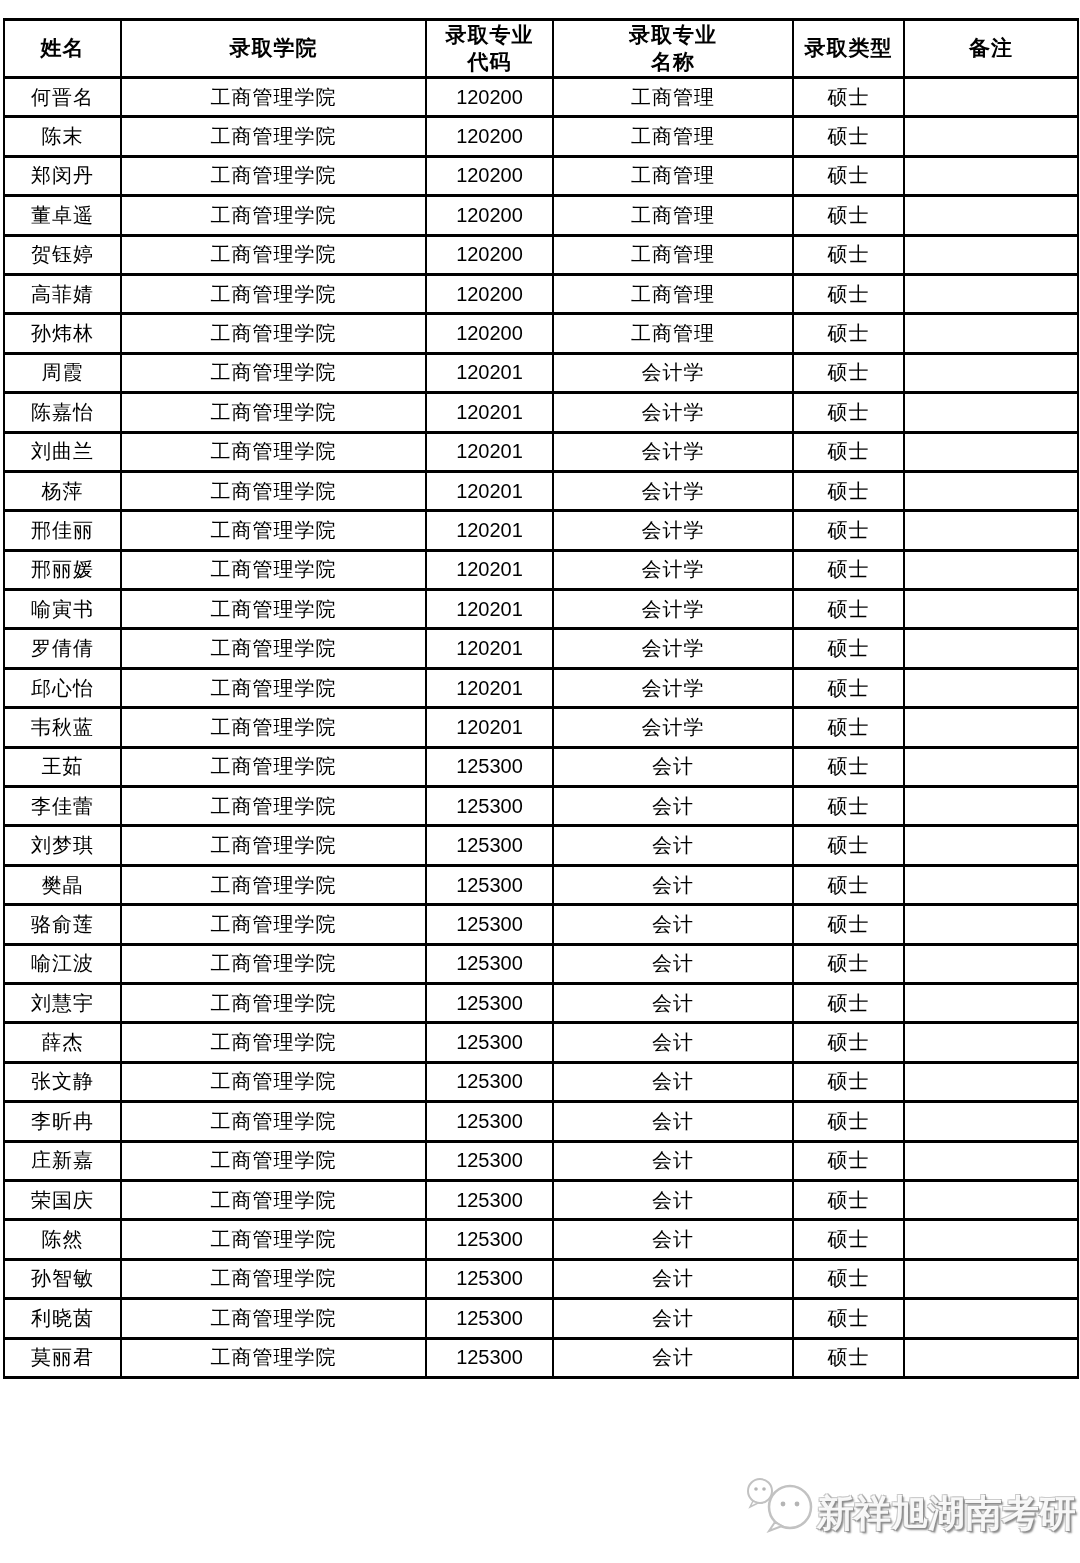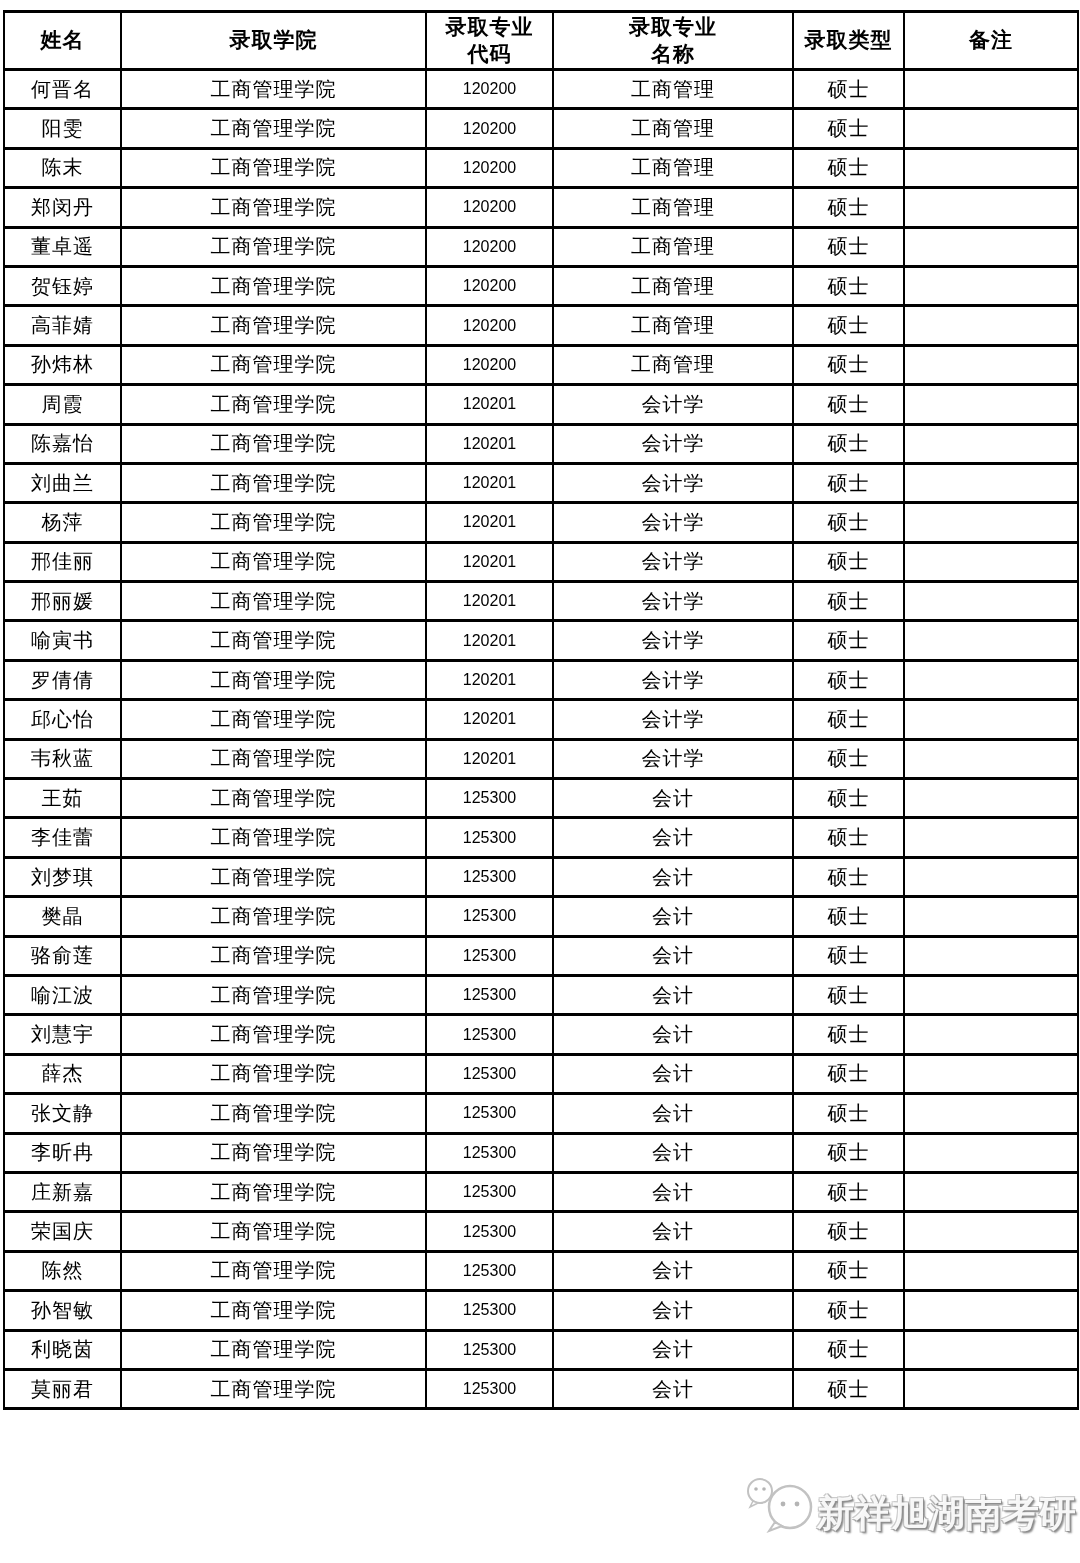--- a/index.html
+++ b/index.html
@@ -12,21 +12,21 @@
     width: 1080px;
     height: 1563px;
     background: #ffffff;
     overflow: hidden;
     font-family: "Liberation Serif", "DejaVu Serif", serif;
     color: #000000;
   }
   table.admission {
     position: absolute;
     left: 3px;
-    top: 10px;
+    top: 18px;
     width: 1074px;
     border-collapse: collapse;
     table-layout: fixed;
   }
   table.admission th,
   table.admission td {
     border: 2px solid #000000;
     border-top-width: 3px;
     border-bottom-width: 3px;
     padding: 0;
@@ -43,21 +43,21 @@
     white-space: pre-line;
     letter-spacing: 1px;
   }
   table.admission tbody td {
     height: 36.4px;
     font-size: 20px;
     letter-spacing: 1px;
   }
   table.admission tbody td.num {
     font-family: "Liberation Sans", "DejaVu Sans", sans-serif;
-    font-size: 16px;
+    font-size: 20px;
     letter-spacing: 0;
   }
   .watermark {
     position: absolute;
     right: 4px;
     bottom: 24px;
     display: flex;
     align-items: center;
     gap: 0px;
     pointer-events: none;
@@ -113,28 +113,20 @@
     <tbody>
         <tr>
           <td>何晋名</td>
           <td>工商管理学院</td>
           <td class="num">120200</td>
           <td>工商管理</td>
           <td>硕士</td>
           <td></td>
         </tr>
         <tr>
-          <td>阳雯</td>
-          <td>工商管理学院</td>
-          <td class="num">120200</td>
-          <td>工商管理</td>
-          <td>硕士</td>
-          <td></td>
-        </tr>
-        <tr>
           <td>陈末</td>
           <td>工商管理学院</td>
           <td class="num">120200</td>
           <td>工商管理</td>
           <td>硕士</td>
           <td></td>
         </tr>
         <tr>
           <td>郑闵丹</td>
           <td>工商管理学院</td>

